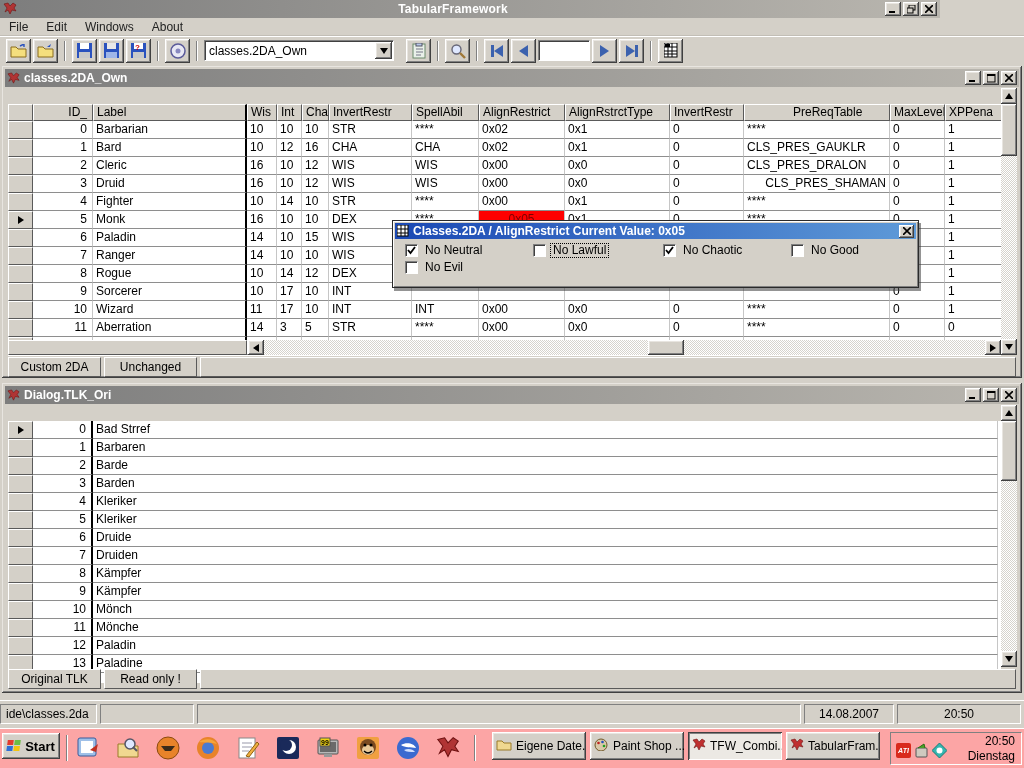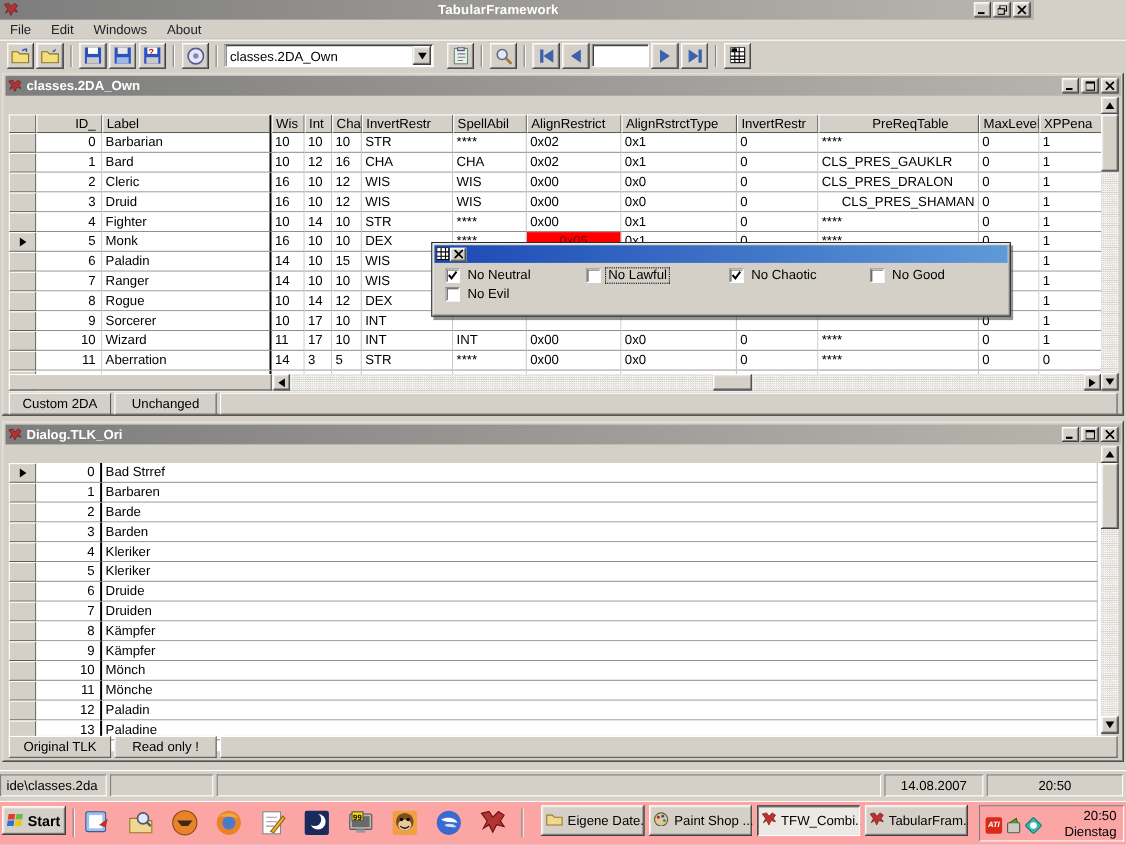--- a/index.html
+++ b/index.html
@@ -634,20 +634,21 @@
     </div>
 
     <div class="dialog">
       <div class="d-title">
         <span class="icon-16">
           <svg width="12" height="12">
               <rect x="0" y="0" width="11" height="11" fill="#fff" stroke="#000"></rect>
               <path d="M0 4 h11 M4 0 v11 M8 0 v11 M0 8 h11" stroke="#000" stroke-width="1"></path>
             </svg>
         </span>
+        <span class="tl-text">Classes.2DA / AlignRestrict   Current Value: 0x05</span>
         <span class="cap-btn btn3d" style="width:15px;height:13px;">
             <svg width="8" height="8">
               <path d="M0 0 L8 8 M8 0 L0 8" stroke="#000" stroke-width="1.6"></path>
             </svg>
           </span>
       </div>
       <div id="dialog-checkboxes">
           <span class="cb" style="left: 12px; top: 22px;">
             <span class="box">
               <svg width="9" height="9">

